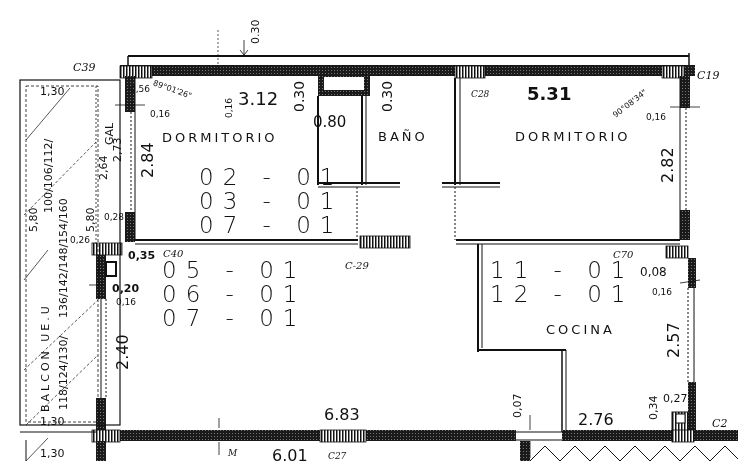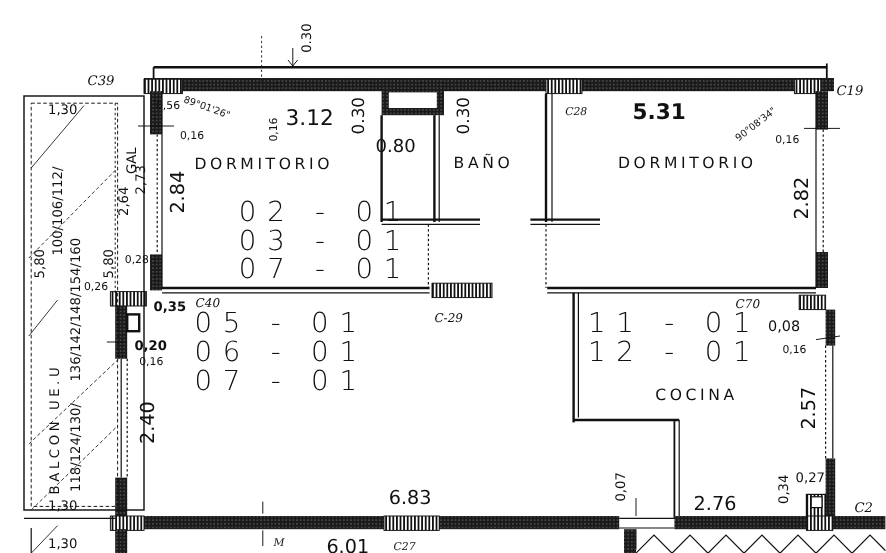--- a/index.html
+++ b/index.html
@@ -200,19 +200,19 @@
   <span class="lbl sm rot" style="left:40px; top:412px; transform:rotate(-90deg); font-size:11px; letter-spacing:3px;">BALCON UE.U</span>
   <span class="lbl sm rot" style="left:43px; top:213px; transform:rotate(-90deg); font-size:11px;">100/106/112/</span>
   <span class="lbl sm rot" style="left:58px; top:318px; transform:rotate(-90deg); font-size:11px;">136/142/148/154/160</span>
   <span class="lbl sm rot" style="left:58px; top:410px; transform:rotate(-90deg); font-size:11px;">118/124/130/</span>
 
   
   <span class="lbl tag" style="left:73px; top:62px;">C39</span>
   <span class="lbl tag" style="left:471px; top:90px; font-size:9px;">C28</span>
   <span class="lbl tag" style="left:697px; top:70px;">C19</span>
   <span class="lbl tag" style="left:163px; top:249px; font-size:10px;">C40</span>
-  <span class="lbl tag" style="left:362px; top:261px; font-size:10px;">C-29</span>
+  <span class="lbl tag" style="left:345px; top:261px; font-size:10px;">C-29</span>
   <span class="lbl tag" style="left:613px; top:250px; font-size:10px;">C70</span>
   <span class="lbl tag" style="left:133px; top:462px;">C41</span>
   <span class="lbl tag" style="left:328px; top:452px; font-size:9px;">C27</span>
   <span class="lbl tag" style="left:712px; top:418px;">C2</span>
   <span class="lbl tag" style="left:228px; top:449px; font-size:9px;">M</span>
 </div>
 
 </body></html>

